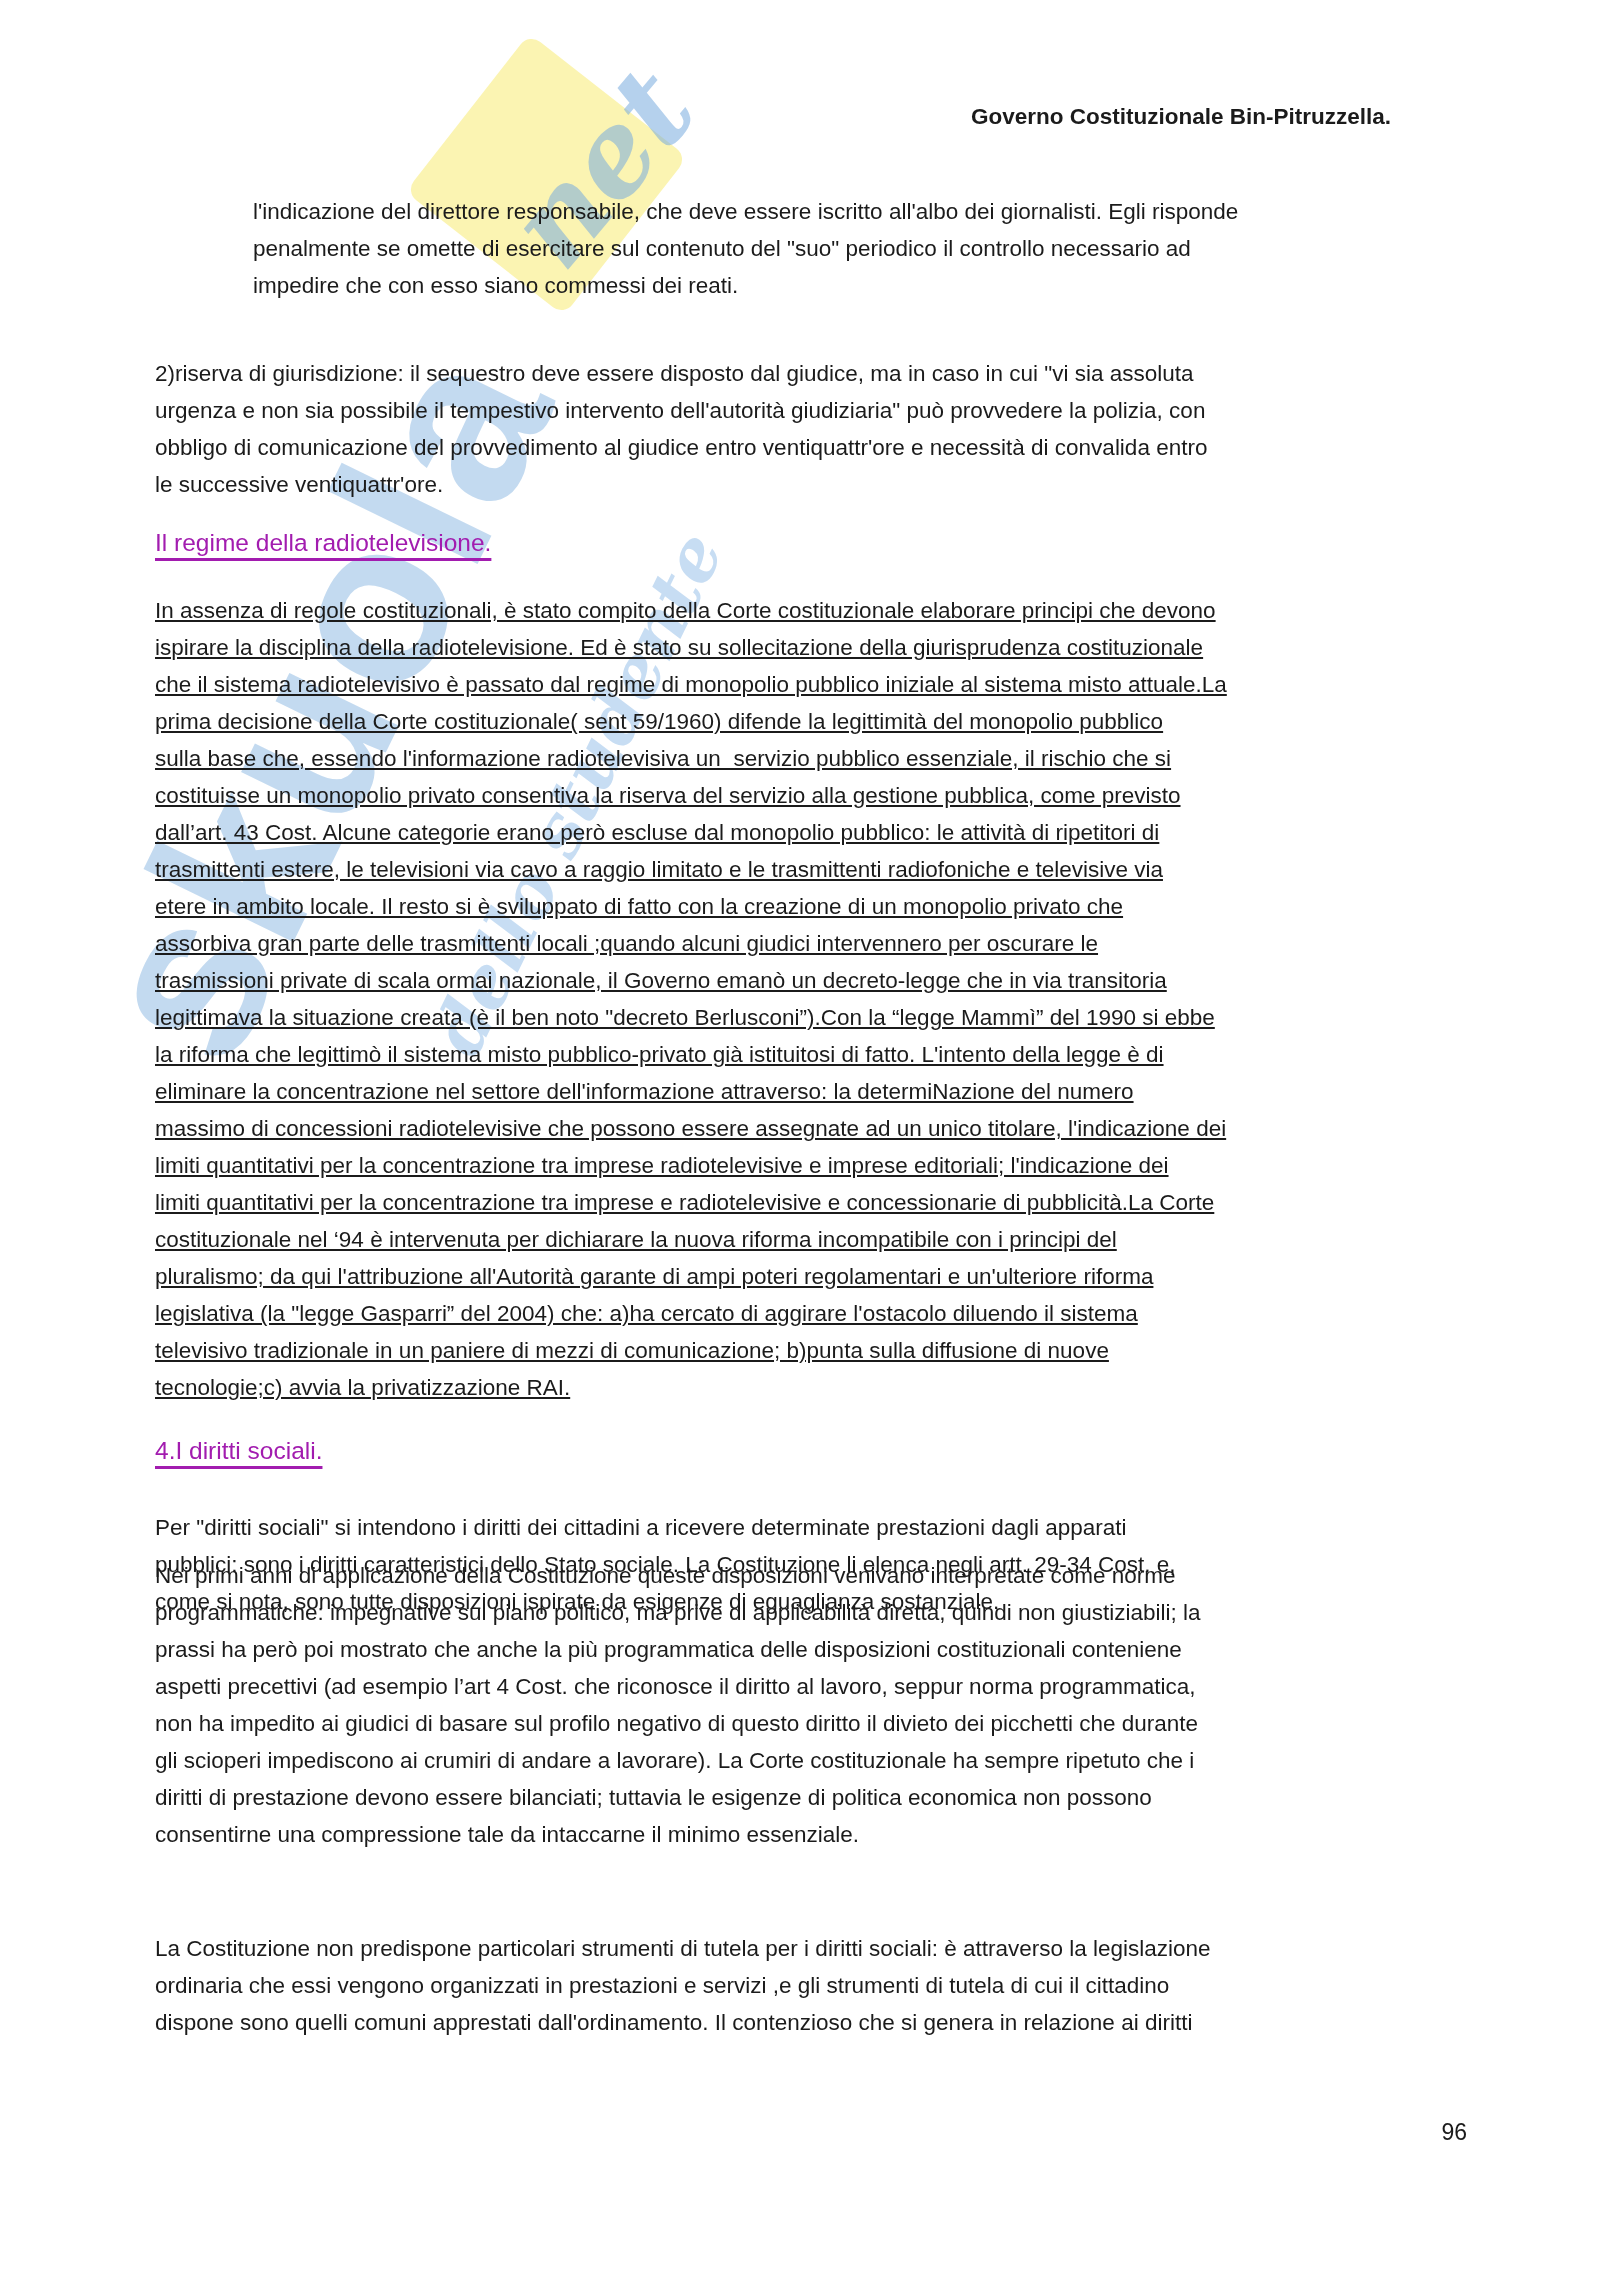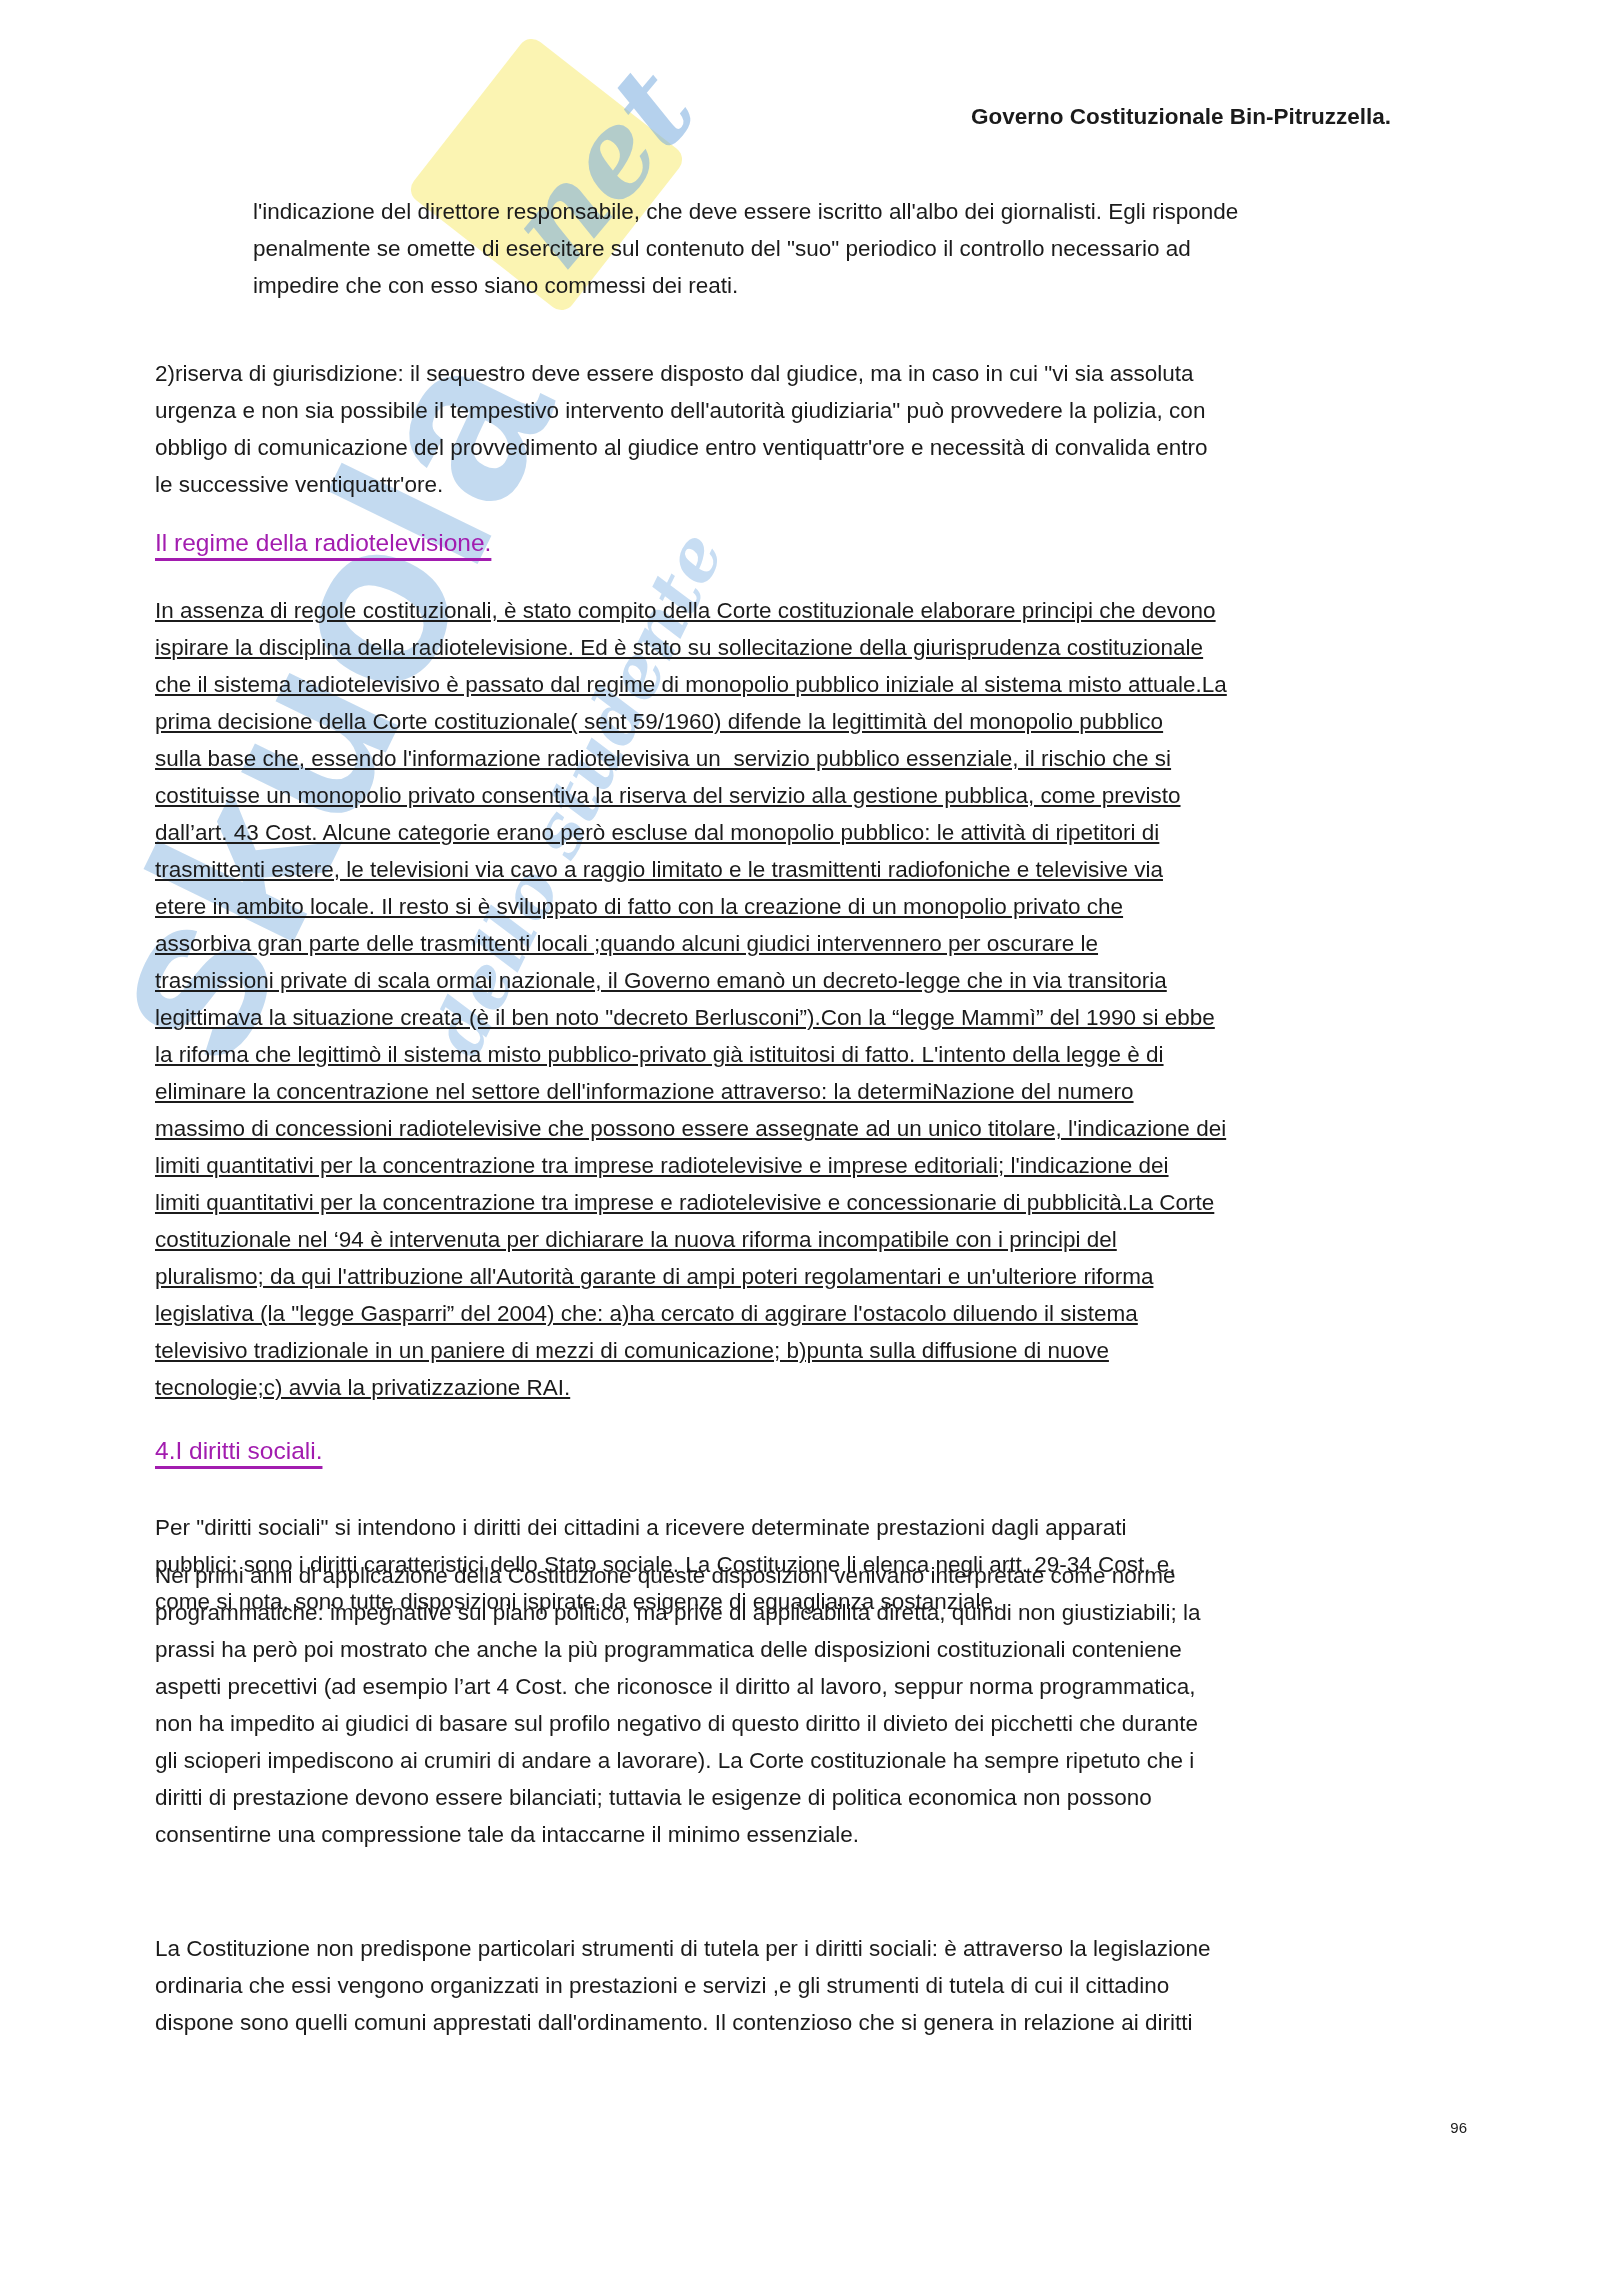--- a/index.html
+++ b/index.html
@@ -101,21 +101,21 @@
   .h-radio   { top: 527px; }
   .p-radio   { top: 592px;  left: 155px; text-decoration: underline; }
   .h-diritti { top: 1435px; }
   .p-per     { top: 1509px; left: 155px; }
   .p-nei     { top: 1557px; left: 155px; }
   .p-cost    { top: 1930px; left: 155px; }
   .page-number {
     position: absolute;
     top: 2119px;
     right: 153px;
-    font-size: 15px;
+    font-size: 23px;
     line-height: 1.2;
   }
 </style>
 </head>
 <body>
 
 <div class="wm wm-diamond"></div>
 <div class="wm wm-brand">skuola</div>
 <div class="wm wm-net">net</div>
 <div class="wm wm-tagline">dello studente</div>

